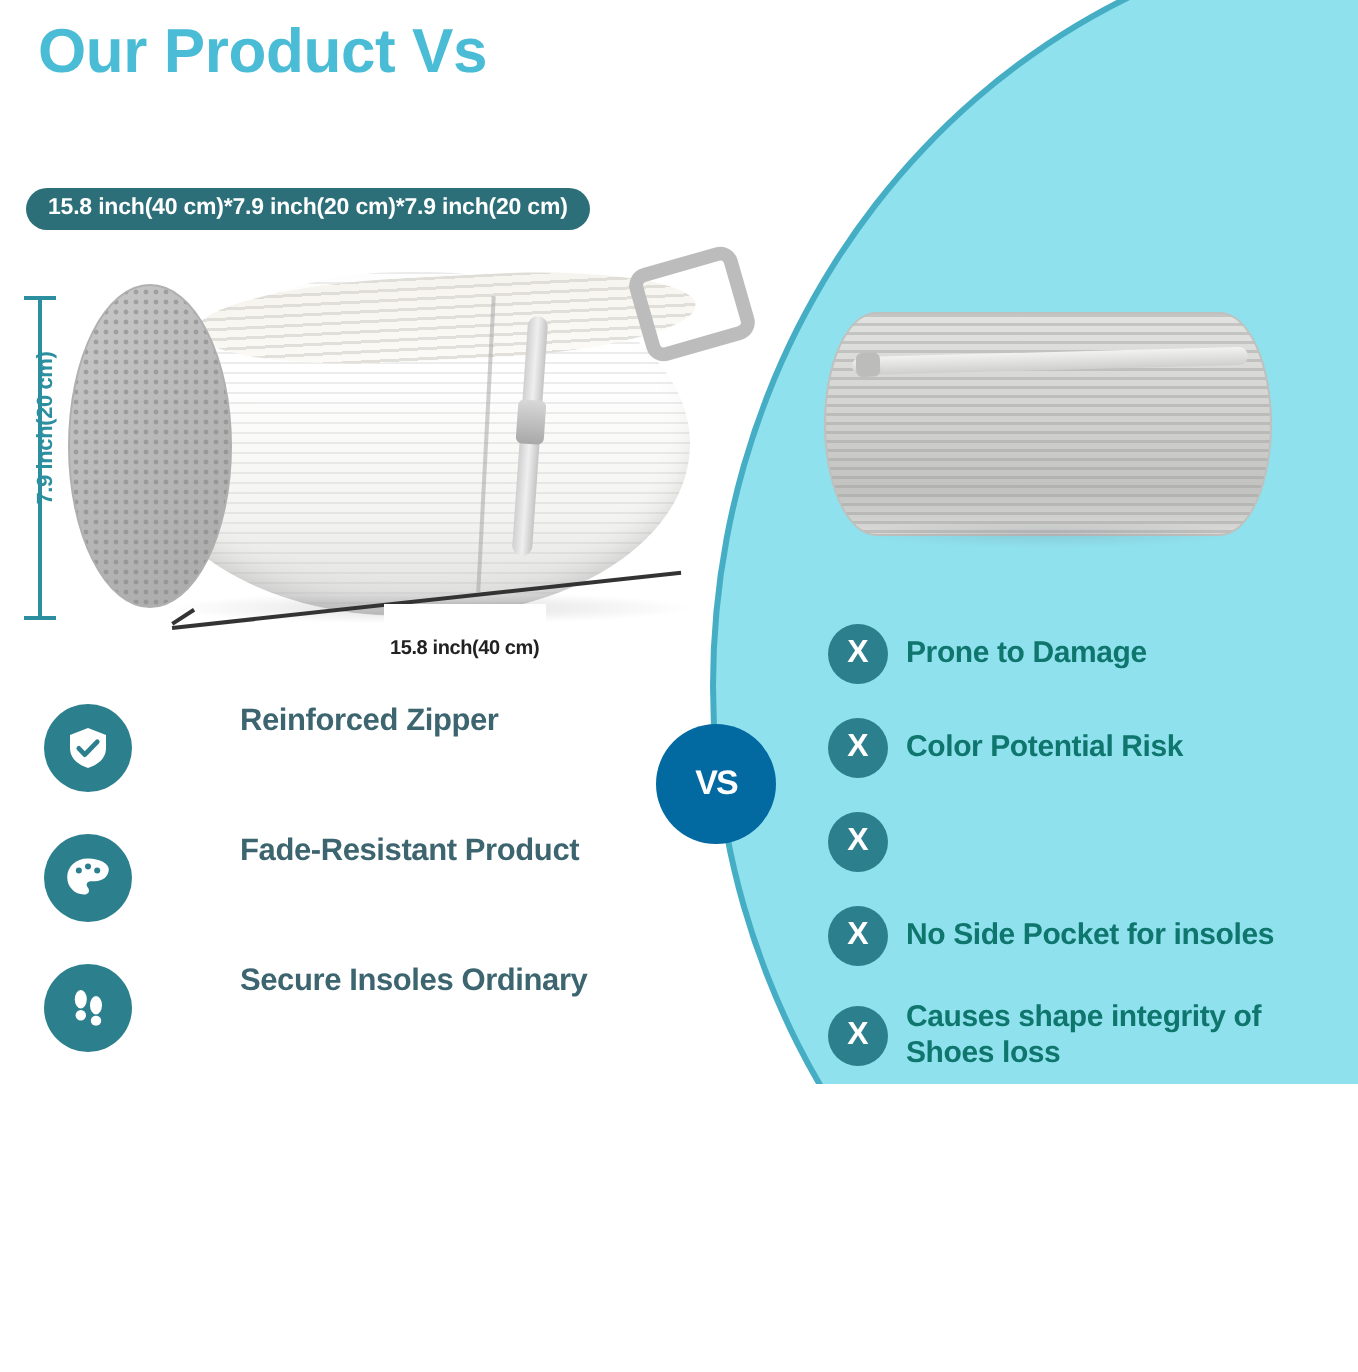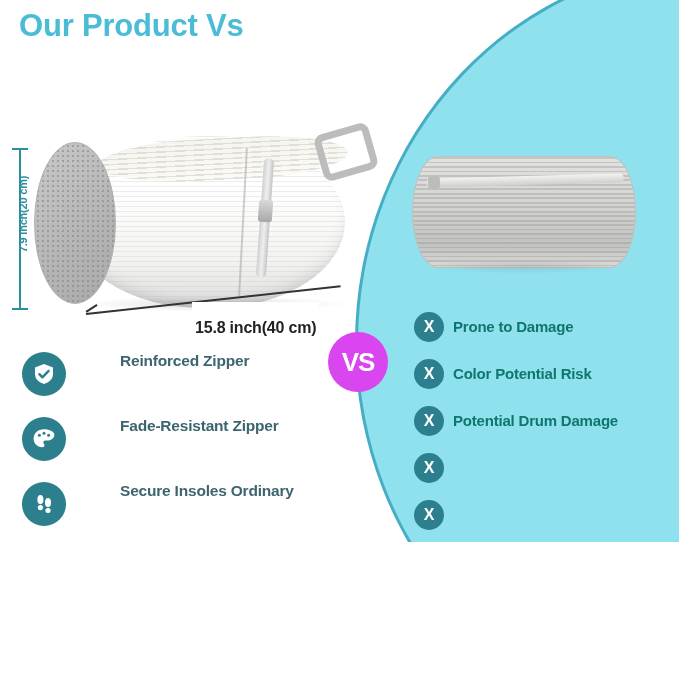--- a/index.html
+++ b/index.html
@@ -229,41 +229,41 @@
     position:absolute;
     left:0; top:15px;
     width:13px;height:1.5px;
     background:#333;
     transform:rotate(-33deg);
     transform-origin:left center;
   }
   #dim-h .txt{
     position:absolute;
     left:106px; top:6px;
-    font-size:16px;
+    font-size:10px;
     font-weight:bold;
     color:#222;
     background:#fff;
     padding:17px 3px;
     letter-spacing:-0.2px;
   }
 
   
   #vs-badge{
     position:absolute;
-    left:328px; top:332px;
+    left:328px; top:362px;
     width:60px;height:60px;
     border-radius:50%;
-    background:#d946ef;
+    background:#0369a1;
     z-index:8;
     display:flex;
     align-items:center;
     justify-content:center;
     color:#ffffff;
-    font-size:26px;
+    font-size:17px;
     font-weight:bold;
     letter-spacing:-1px;
   }
 
   
   #pros-list{
     position:absolute;
     left:22px; top:352px;
     width:320px;
     z-index:6;
@@ -326,20 +326,21 @@
 <body>
 
 <div id="page">
 
   <div id="oval-panel"></div>
 
   <div id="title">
     <span>Our Product Vs</span>
   </div>
 
+  <div id="dim-pill">15.8 inch(40 cm)*7.9 inch(20 cm)*7.9 inch(20 cm)</div>
 
   <div id="product-left" class="photo">
     <div class="body"></div>
     <div class="topknit"></div>
     <div class="seam"></div>
     <div class="endcap"></div>
     <div class="zipper"></div>
     <div class="handle"></div>
     <div class="shadow"></div>
   </div>
@@ -377,21 +378,21 @@
 
     <div class="pro-row">
       <span class="pro-ico">
         <svg width="26" height="26" viewBox="0 0 26 26">
           <path d="M13 3.2 C6.8 3.2 2.6 7.3 2.6 12.6 c0 5 3.9 8.6 8.3 8.6 c1.9 0 2.6 -1 2.6 -2 c0 -1.3 -1.2 -1.6 -1.2 -2.8 c0 -1 .9 -1.8 2.1 -1.8 h2 c4 0 7 -2.5 7 -6 C23.4 5.9 19 3.2 13 3.2 Z" fill="#ffffff"></path>
           <circle cx="8.4" cy="9.2" r="1.5" fill="#2c7f8d"></circle>
           <circle cx="13" cy="7.3" r="1.5" fill="#2c7f8d"></circle>
           <circle cx="17.6" cy="9.2" r="1.5" fill="#2c7f8d"></circle>
         </svg>
       </span>
-      <span class="pro-txt">Fade-Resistant Zipper</span>
+      <span class="pro-txt">Fade-Resistant Product</span>
     </div>
 
 
     <div class="pro-row">
       <span class="pro-ico">
         <svg width="26" height="26" viewBox="0 0 26 26">
           <ellipse cx="9.4" cy="8.6" rx="3" ry="4.6" fill="#ffffff"></ellipse>
           <ellipse cx="9.4" cy="16.6" rx="2.6" ry="2.6" fill="#ffffff"></ellipse>
           <ellipse cx="17" cy="11.6" rx="3" ry="4.6" fill="#ffffff"></ellipse>
           <ellipse cx="17" cy="19.4" rx="2.6" ry="2.5" fill="#ffffff"></ellipse>
@@ -412,26 +413,27 @@
       <span class="con-txt">Prone to Damage</span>
     </div>
 
     <div class="con-row">
       <span class="con-ico">X</span>
       <span class="con-txt">Color Potential Risk</span>
     </div>
 
     <div class="con-row">
       <span class="con-ico">X</span>
-      <span class="con-txt">Potential Drum Damage</span>
     </div>
 
     <div class="con-row">
       <span class="con-ico">X</span>
+      <span class="con-txt">No Side Pocket for insoles</span>
     </div>
 
     <div class="con-row">
       <span class="con-ico">X</span>
+      <span class="con-txt">Causes shape integrity of Shoes loss</span>
     </div>
 
   </div>
 
 </div>
 
 </body></html>

